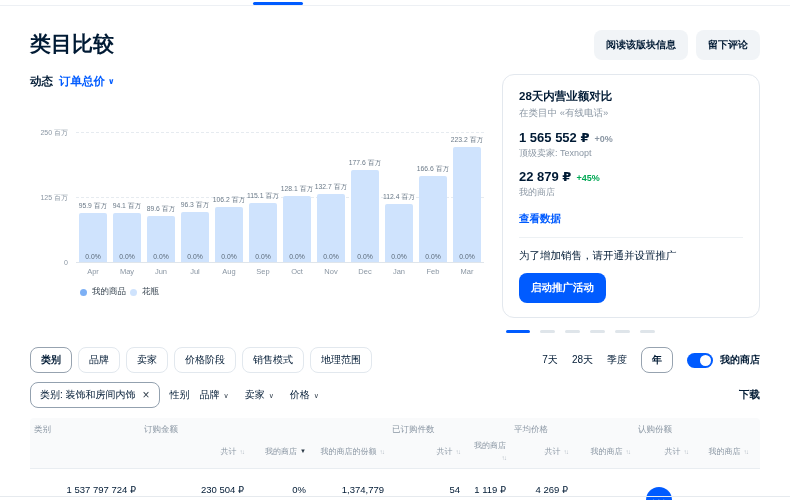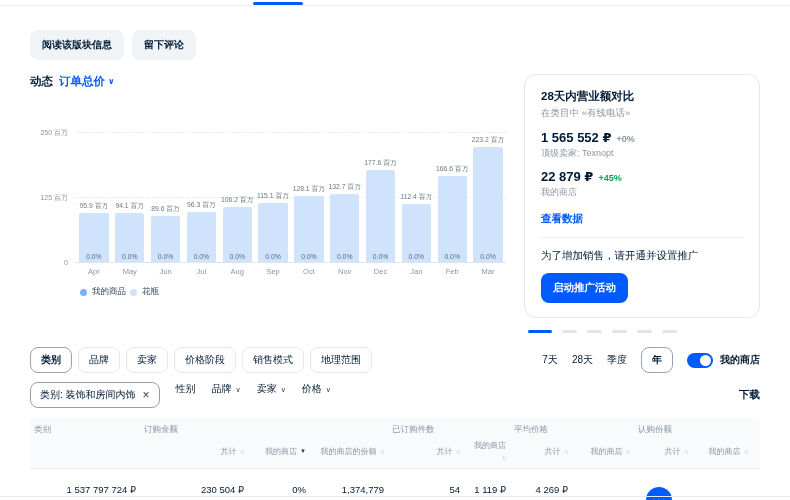--- a/index.html
+++ b/index.html
@@ -26,21 +26,21 @@
 .gridline{position:absolute;left:0;right:0;border-top:1px dashed #e6ebf0;pointer-events:none}
 .slot{flex:1;height:100%;display:flex;flex-direction:column;justify-content:flex-end;align-items:center;position:relative;min-width:0}
 .bar{width:82%;background:#cfe3fd;border-radius:2px 2px 0 0}
 .bar-label{font-size:6.8px;color:#6b7a88;white-space:nowrap;margin-bottom:2px;z-index:1}
 .bar-pct{position:absolute;bottom:2px;left:-4px;right:-4px;text-align:center;font-size:6.8px;color:#5c6b7a;z-index:2}
 .months{display:flex;margin-left:46px}
 .month{flex:1;text-align:center;font-size:7.5px;color:#8a96a3;margin-top:4px}
 .legend{display:flex;gap:4px;margin:10px 0 16px 50px}
 .legend-item{display:flex;align-items:center;gap:5px;font-size:8.5px;color:#33404d;cursor:pointer}
 .dot{width:7px;height:7px;border-radius:50%}
-.side-col{width:236px;flex-shrink:0}
+.side-col{width:258px;flex-shrink:0}
 .card{border:1px solid #e3e8ee;border-radius:12px;padding:14px 16px}
 .card-title{font-size:11.5px;font-weight:bold}
 .card-sub{font-size:9.5px;color:#8a96a3;margin:3px 0 10px}
 .val-row{display:flex;align-items:baseline;gap:5px}
 .big-val{font-size:13px;font-weight:bold}
 .delta{font-size:9px;font-weight:bold}
 .delta.positive{color:#00a854}
 .delta.neutral{color:#8a96a3}
 .cap{font-size:9px;color:#8a96a3;margin:2px 0 9px}
 .card-link{display:inline-block;font-size:10.5px;color:#005bff;font-weight:bold;cursor:pointer;margin-top:2px}
@@ -55,21 +55,21 @@
 .pill{border:1px solid #e2e8ee;background:#fff;border-radius:8px;padding:5px 10px;font-size:10px;color:#001a34;cursor:pointer;font-family:inherit;white-space:nowrap}
 .pill.active{border-color:#97a3b0;font-weight:bold}
 .right-controls{display:flex;align-items:center;gap:14px}
 .periods{display:flex;align-items:center;gap:14px}
 .period-plain{background:none;border:none;font-size:10px;color:#001a34;cursor:pointer;font-family:inherit;white-space:nowrap}
 .toggle-wrap{display:flex;align-items:center;gap:7px;cursor:pointer}
 .toggle{width:26px;height:15px;border-radius:8px;background:#005bff;position:relative;display:inline-block;flex-shrink:0}
 .knob{position:absolute;top:2px;right:2px;width:11px;height:11px;border-radius:50%;background:#fff}
 .toggle-label{font-size:10px;font-weight:bold}
 .filter-row2{display:flex;justify-content:space-between;align-items:center;margin-top:9px}
-.fr2-left{display:flex;align-items:flex-start;gap:16px}
+.fr2-left{display:flex;align-items:center;gap:10px}
 .chip{display:flex;align-items:center;gap:7px;border:1px solid #93a1af;border-radius:8px;padding:5px 9px;font-size:10px;cursor:pointer;white-space:nowrap}
 .chip-x{color:#33404d;font-size:12px;line-height:1;cursor:pointer}
 .plain-filter{font-size:10px;color:#001a34;cursor:pointer;white-space:nowrap}
 .dropdowns{display:flex;gap:16px;align-items:center}
 .dropdown{display:flex;align-items:center;gap:4px;font-size:10px;cursor:pointer;white-space:nowrap}
 .dropdown .chev{font-size:7px;color:#33404d}
 .download-btn{background:none;border:none;font-size:10.5px;font-weight:bold;font-family:inherit;cursor:pointer;color:#001a34}
 .table{margin-top:10px}
 .tgrid{display:grid;grid-template-columns:110px 108px 62px 78px 76px 46px 62px 62px 58px 60px}
 .thead{background:#f9fafb;border-bottom:1px solid #e9edf1;padding:5px 0 4px;border-radius:4px 4px 0 0}
@@ -88,20 +88,21 @@
 <body>
 
 <div class="page">
   <div class="topnav">
     <div class="topnav-active"></div>
   </div>
 
   <div class="main">
 
     <div class="header-row">
+      <h1>类目比较</h1>
       <div class="header-actions">
         <button class="ghost-btn">阅读该版块信息</button>
         <button class="ghost-btn">留下评论</button>
       </div>
     </div>
 
     <div class="content-row">
       <div class="chart-col">
         <div class="metric-row">
           <span>动态</span>

